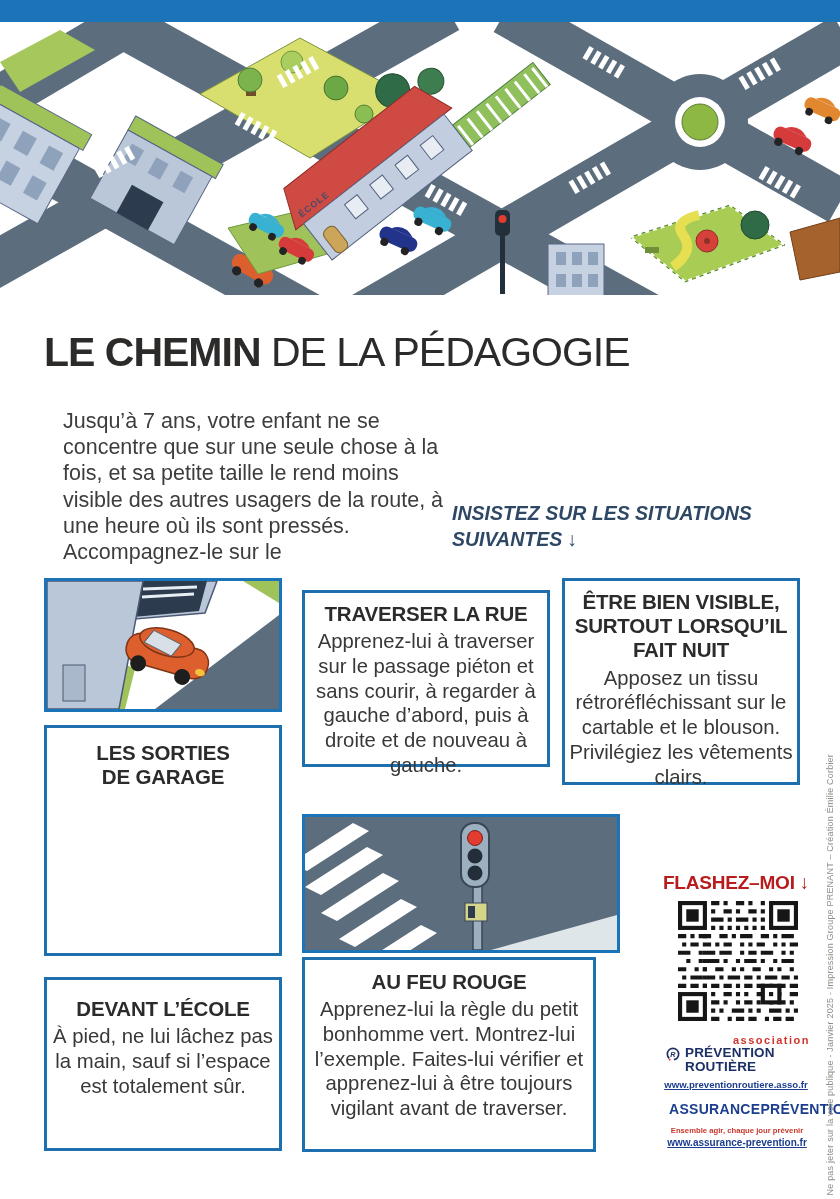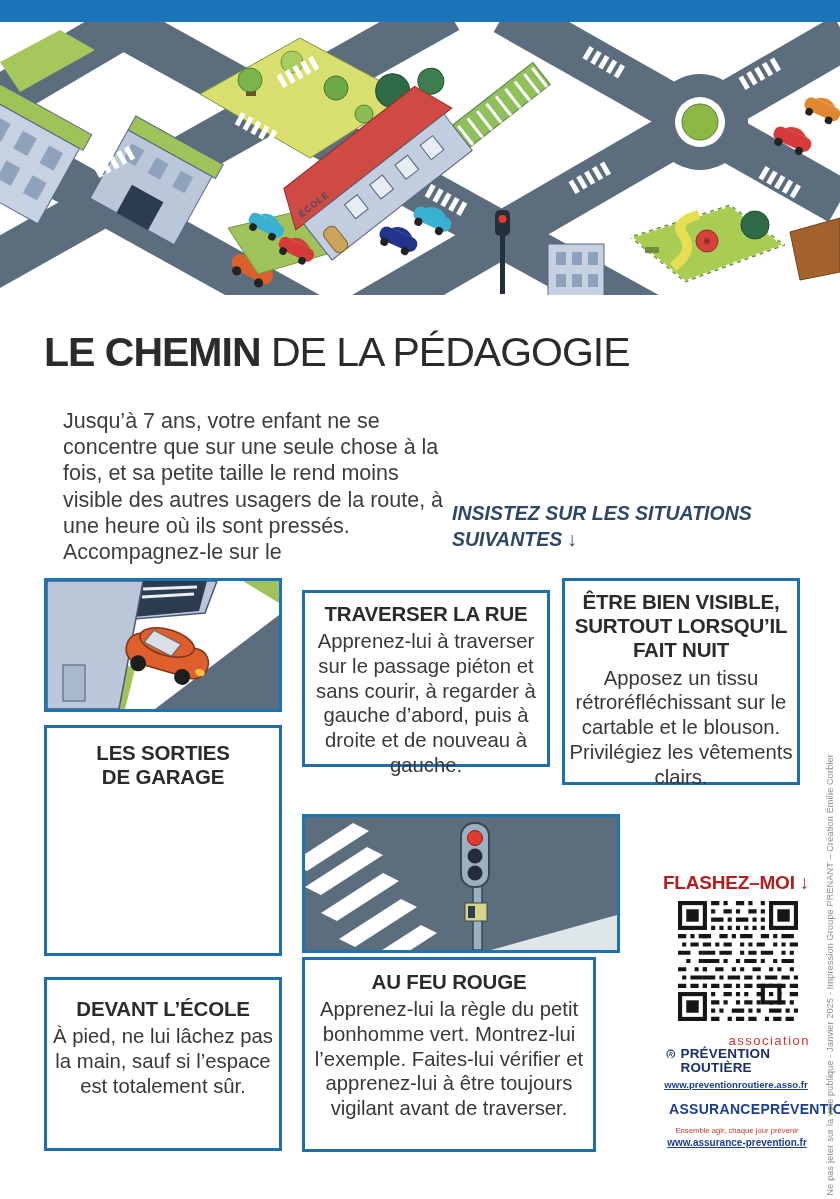--- a/index.html
+++ b/index.html
@@ -28,29 +28,29 @@
   #box-traverser{left:302px;top:578px;width:248px;height:177px;padding-top:9px;margin-top:12px;}
   #box-visible{left:562px;top:578px;width:238px;height:207px;padding-top:9px;}
   #box-feu-img{left:302px;top:814px;width:318px;height:139px;}
   #box-feu{left:302px;top:957px;width:294px;height:195px;padding-top:10px;}
   #box-arrivant{left:44px;top:977px;width:238px;height:174px;padding-top:17px;}
   .flashez{position:absolute;left:650px;top:872px;width:172px;text-align:center;
            font-weight:800;font-size:19px;letter-spacing:-0.2px;color:#b91c1c;}
   .qr{position:absolute;left:678px;top:901px;width:120px;height:120px;}
   .prlogo{position:absolute;left:666px;top:1033px;width:144px;display:flex;align-items:center;gap:5px;}
   .pr-text{display:flex;flex-direction:column;line-height:1.02;}
-  .pr-assoc{color:#d0342c;font-size:13px;font-weight:400;letter-spacing:1.5px;padding-left:48px;}
+  .pr-assoc{color:#d0342c;font-size:11px;font-weight:700;letter-spacing:1.5px;padding-left:48px;}
   .pr-name{color:#1c2f66;font-size:13.5px;font-weight:800;letter-spacing:0.2px;}
   .pr-url{position:absolute;left:662px;top:1079px;width:148px;text-align:center;font-size:9.6px;
           font-weight:700;color:#1c3e8f;text-decoration:underline;cursor:pointer;}
   .aplogo{position:absolute;left:664px;top:1094px;width:148px;display:flex;align-items:center;gap:5px;}
   .ap-text{display:flex;flex-direction:row;line-height:1.05;}
   .ap-name{color:#1c3e8f;font-size:14px;font-weight:800;letter-spacing:0.3px;}
   .ap-tagline{position:absolute;left:658px;top:1126px;width:158px;text-align:center;
-              font-size:7.7px;font-weight:400;color:#c9372c;}
+              font-size:7.7px;font-weight:700;color:#c9372c;}
   .ap-url{position:absolute;left:658px;top:1137px;width:158px;text-align:center;font-size:10px;
           font-weight:700;color:#1c3e8f;text-decoration:underline;cursor:pointer;}
   .credit{position:absolute;right:5px;bottom:4px;writing-mode:vertical-rl;
           transform:rotate(180deg);font-size:9px;color:#8f8d86;letter-spacing:0.2px;}
 </style>
 </head>
 <body>
 
 <div class="page">
 

